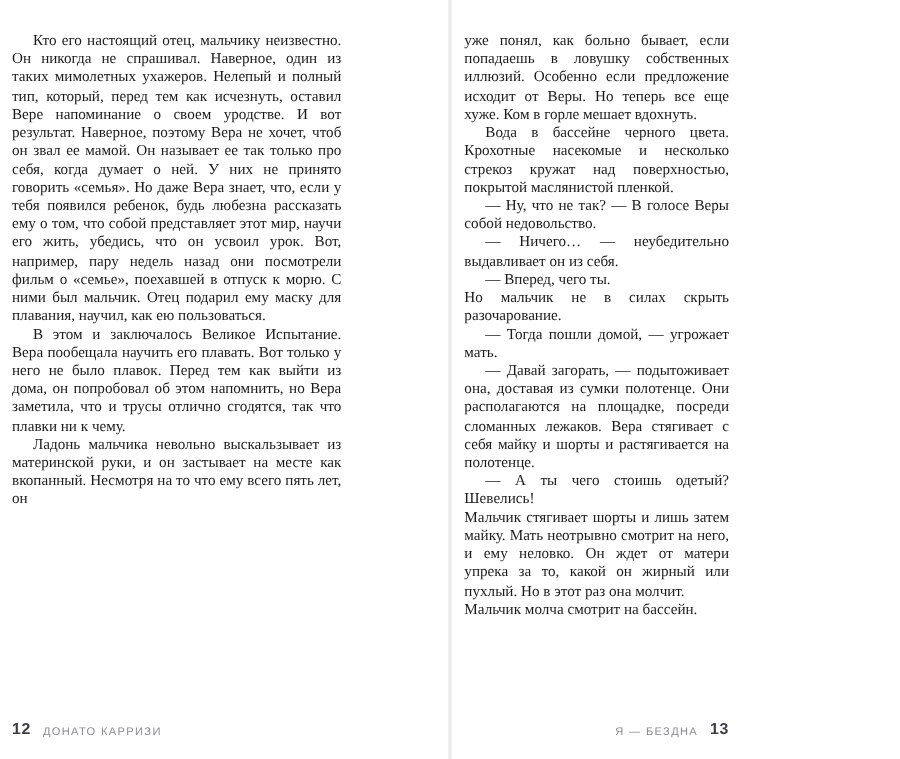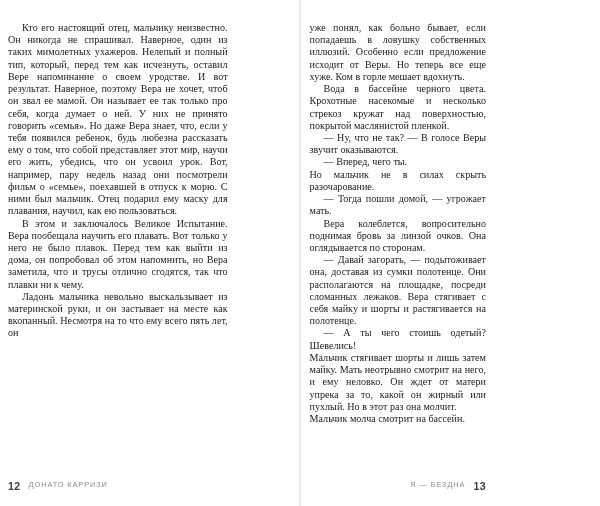--- a/index.html
+++ b/index.html
@@ -63,21 +63,21 @@
   }
   .footer {
     position: absolute;
     bottom: 14px;
     font-family: "Liberation Sans", "DejaVu Sans", sans-serif;
     font-size: 7.4px;
     letter-spacing: 0.9px;
     color: #8b8b93;
     white-space: nowrap;
     display: flex;
-    align-items: flex-start;
+    align-items: flex-end;
   }
   .footer-left {
     left: 8px;
   }
   .footer-right {
     right: 14px;
   }
   .folio {
     font-size: 10.6px;
     font-weight: bold;
@@ -110,25 +110,25 @@
       <span class="running-head">ДОНАТО КАРРИЗИ</span>
     </div>
   </div>
 
   <div class="gutter-divider"></div>
 
   <div class="page page-right">
     <div class="textblock">
       <p class="cont">уже понял, как больно бывает, если попадаешь в ловушку собственных иллюзий. Особенно если предложение исходит от Веры. Но теперь все еще хуже. Ком в горле мешает вдохнуть.</p>
       <p>Вода в бассейне черного цвета. Крохотные насекомые и несколько стрекоз кружат над поверхностью, покрытой маслянистой пленкой.</p>
-      <p class="dialogue">— Ну, что не так? — В голосе Веры звучит оказываются.</p>
+      <p class="dialogue">— Ну, что не так? — В голосе Веры собой недовольство.</p>
+      <p class="dialogue">— Ничего… — неубедительно выдавливает он из себя.</p>
       <p class="dialogue">— Вперед, чего ты.</p>
       <p class="cont">Но мальчик не в силах скрыть разочарование.</p>
       <p class="dialogue">— Тогда пошли домой, — угрожает мать.</p>
-      <p>Вера колеблется, вопросительно поднимая бровь за линзой очков. Она оглядывается по сторонам.</p>
       <p class="dialogue">— Давай загорать, — подытоживает она, доставая из сумки полотенце. Они располагаются на площадке, посреди сломанных лежаков. Вера стягивает с себя майку и шорты и растягивается на полотенце.</p>
       <p class="dialogue">— А ты чего стоишь одетый? Шевелись!</p>
       <p class="cont">Мальчик стягивает шорты и лишь затем майку. Мать неотрывно смотрит на него, и ему неловко. Он ждет от матери упрека за то, какой он жирный или пухлый. Но в этот раз она молчит.</p>
       <p class="cont">Мальчик молча смотрит на бассейн.</p>
     </div>
     <div class="footer footer-right">
       <span class="running-head">Я — БЕЗДНА</span>
       <span class="folio">13</span>
     </div>
   </div>

